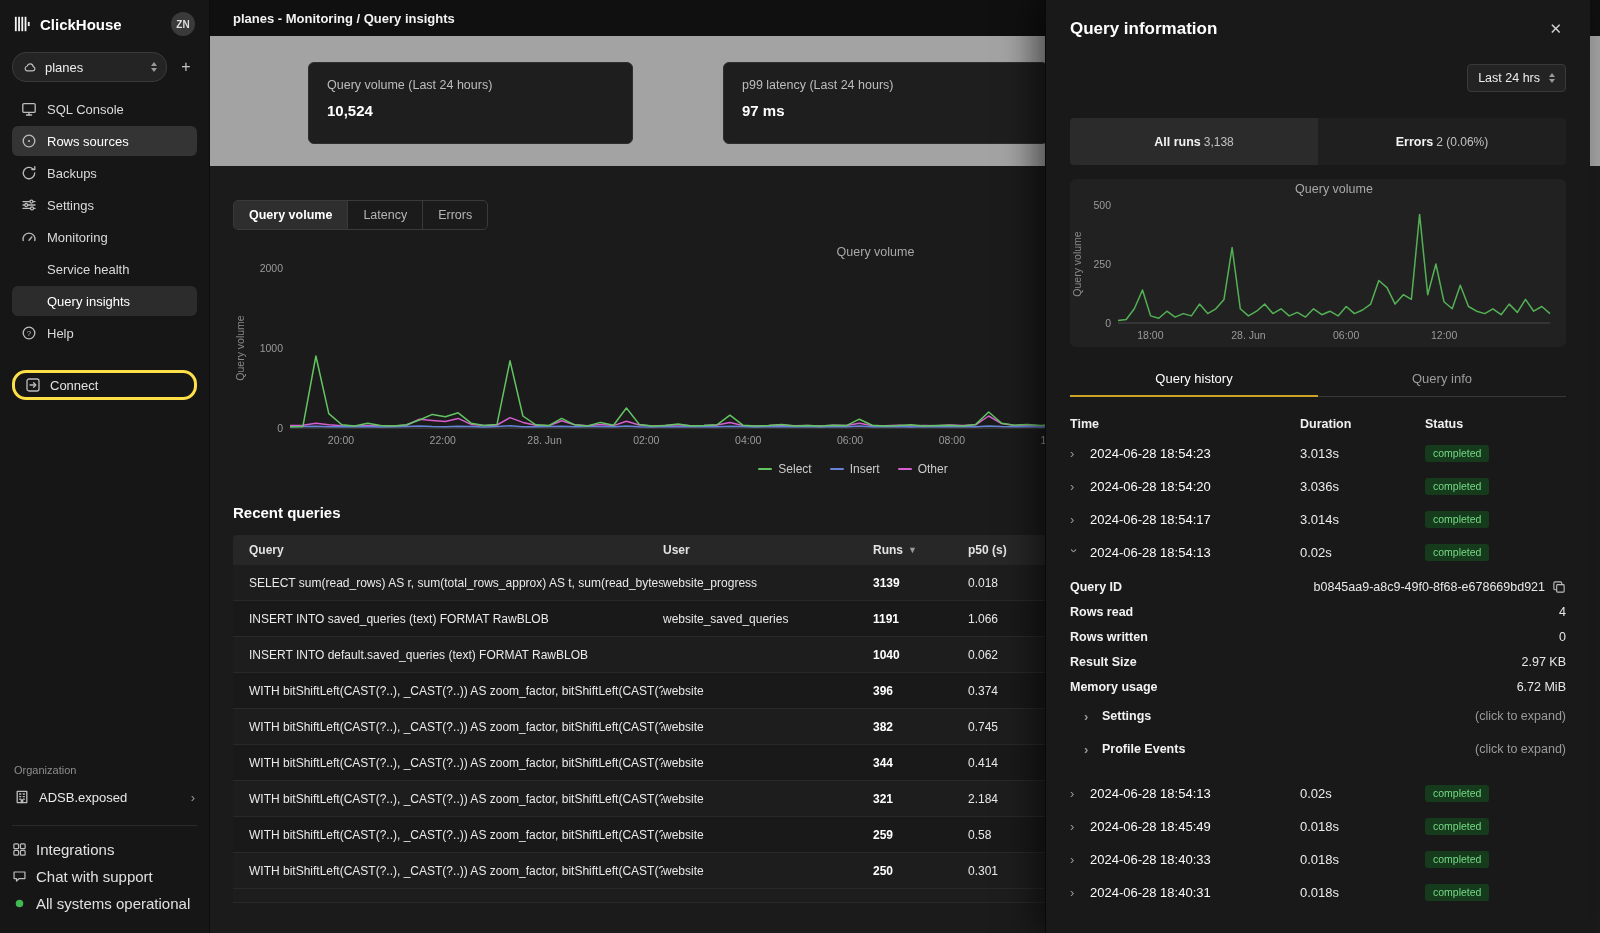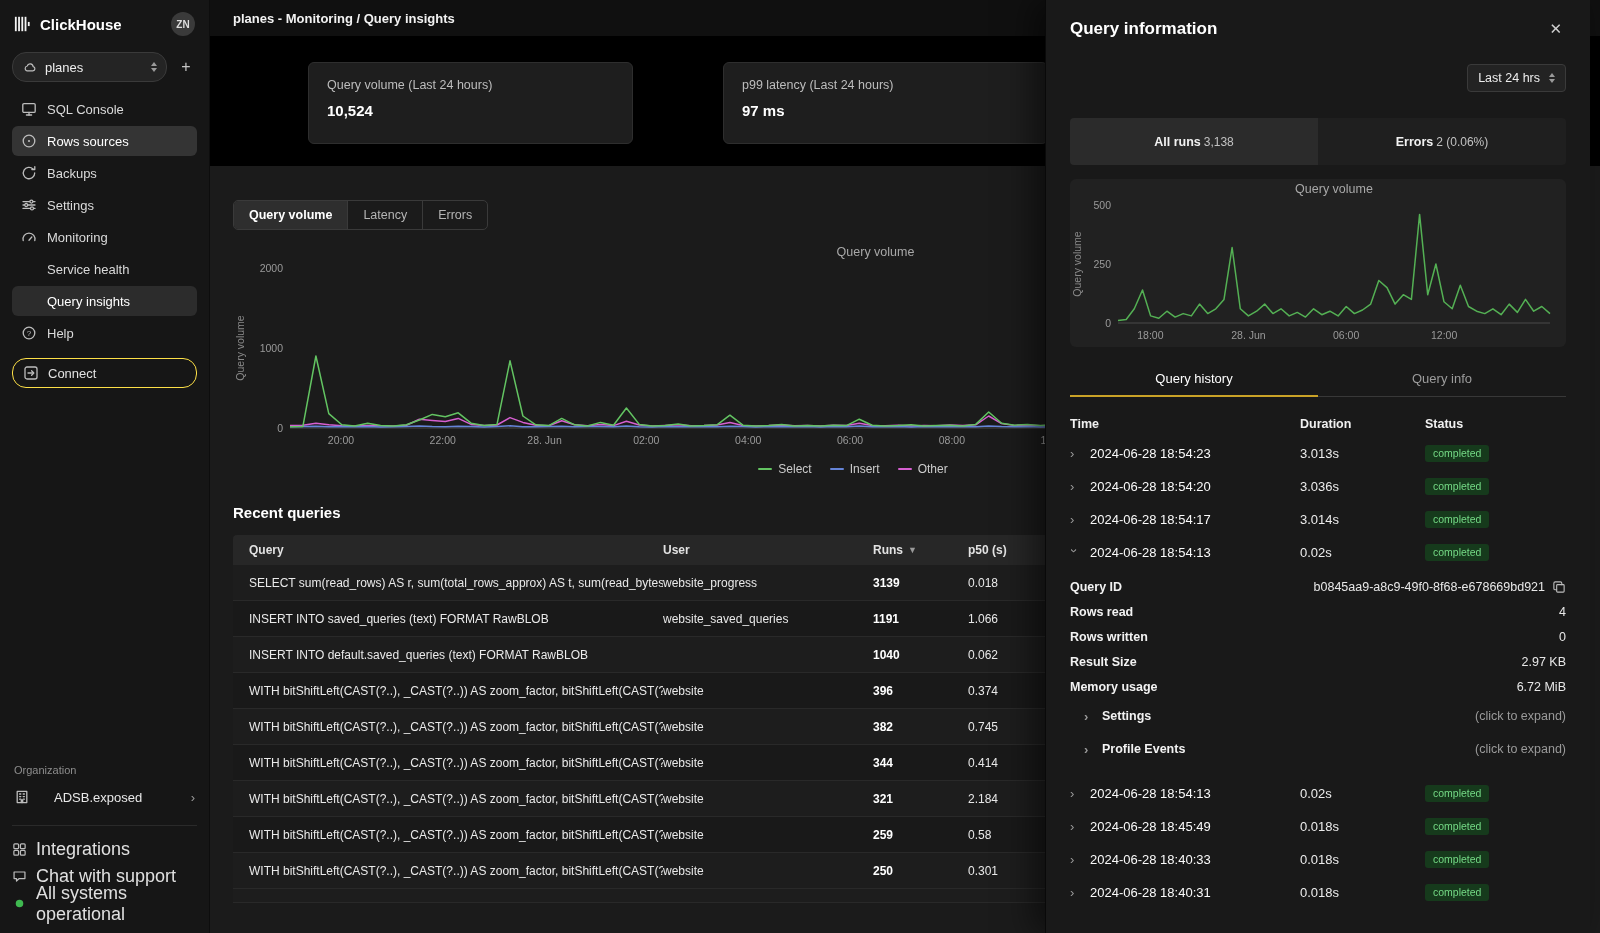--- a/index.html
+++ b/index.html
@@ -15,33 +15,33 @@
   .brand-name{font-weight:bold;font-size:15px;color:#fff;flex:1}
   .avatar{width:24px;height:24px;border-radius:50%;background:#3a3a3a;color:#ddd;font-size:10px;font-weight:bold;display:flex;align-items:center;justify-content:center;cursor:pointer}
   .selector-row{display:flex;align-items:center;gap:8px;margin:6px 0 12px}
   .selector{flex:1;height:30px;background:#242424;border:1px solid #3a3a3a;border-radius:14px;display:flex;align-items:center;gap:8px;padding:0 9px;cursor:pointer}
   .selector .sel-label{flex:1;font-size:13px;color:#eee}
   .plus-btn{width:22px;height:22px;color:#c5c5c5;font-size:16px;display:flex;align-items:center;justify-content:center;cursor:pointer;background:none;border:none;font-family:inherit}
   .nav-item{height:30px;border-radius:6px;display:flex;align-items:center;gap:10px;padding:0 9px;color:#dadada;font-size:13px;margin-bottom:2px;cursor:pointer}
   .nav-item.active{background:#343434;color:#fff}
   .nav-item.active-sub{background:#2c2c2c;color:#fff}
   .nav-sub{padding-left:35px}
-  .connect-btn{margin-top:8px;height:30px;border:1px solid #fde047;border-radius:14px;display:flex;align-items:center;gap:9px;padding:0 10px;font-size:13px;color:#e2e2e2;cursor:pointer;background:none;font-family:inherit}
+  .connect-btn{margin-top:20px;height:30px;border:3px solid #fde047;border-radius:14px;display:flex;align-items:center;gap:9px;padding:0 10px;font-size:13px;color:#e2e2e2;cursor:pointer;background:none;font-family:inherit}
   .sb-spacer{flex:1}
   .org-label{font-size:11px;color:#8d8d8d;margin:0 2px 9px}
-  .org-row{display:flex;align-items:center;gap:24px;padding:4px 2px;font-size:13px;cursor:pointer}
+  .org-row{display:flex;align-items:center;gap:9px;padding:4px 2px;font-size:13px;cursor:pointer}
   .org-row .org-name{flex:1}
   .org-chev{color:#9a9a9a;font-size:13px}
   .sb-divider{border-top:1px solid #2a2a2a;margin:16px 0 10px}
-  .foot-item{display:flex;align-items:center;gap:9px;height:27px;font-size:18px;color:#e0e0e0;cursor:pointer}
+  .foot-item{display:flex;align-items:center;gap:9px;height:27px;font-size:15px;color:#e0e0e0;cursor:pointer}
 
   
   .main{position:absolute;left:210px;top:0;width:1390px;height:933px;background:#1b1b1b}
   .topbar{height:36px;background:#101010;display:flex;align-items:center;padding-left:23px;font-size:13px;font-weight:bold;color:#f2f2f2}
-  .banner{height:130px;background:#000000;display:flex;gap:90px;padding:26px 0 0 98px}
+  .banner{height:130px;background:#a3a3a3;display:flex;gap:90px;padding:26px 0 0 98px}
   .stat-card{width:325px;height:82px;background:#1e1e1e;border:1px solid #2e2e2e;border-radius:6px;padding:15px 18px}
   .stat-label{font-size:12.5px;color:#bdbdbd}
   .stat-value{font-size:15px;font-weight:bold;color:#fff;margin-top:10px}
   .content{padding:34px 0 0 23px}
   .seg{display:inline-flex;border:1px solid #3a3a3a;border-radius:5px;overflow:hidden}
   .seg-btn{padding:7px 15px;font-size:12.5px;color:#b5b5b5;background:transparent;border:none;border-right:1px solid #3a3a3a;font-family:inherit;cursor:pointer}
   .seg-btn:last-child{border-right:none}
   .seg-btn.active{background:#2e2e2e;color:#fff;font-weight:bold}
   .chart-main{width:1240px;height:212px;margin-top:12px;position:relative}
   .legend{width:1240px;display:flex;justify-content:center;gap:18px;margin-top:8px}

